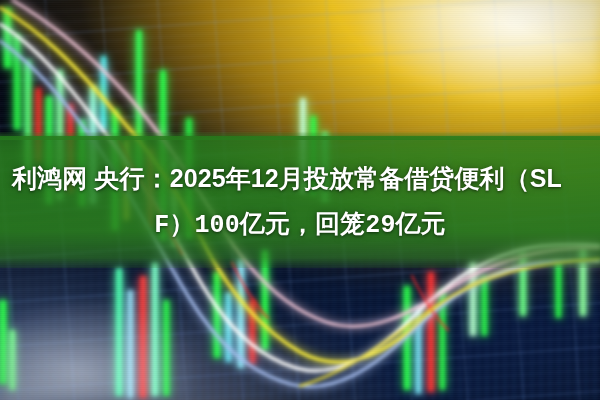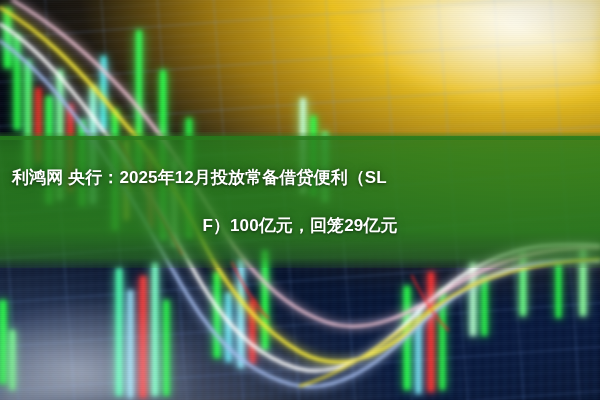--- a/index.html
+++ b/index.html
@@ -104,29 +104,29 @@
 
   
   .headline{
     position:absolute;left:0;right:0;top:136px;height:132px;
     display:flex;flex-direction:column;
     align-items:center;justify-content:center;
     gap:4px;
     color:#ffffff;
     font-family:"Liberation Sans","DejaVu Sans",sans-serif;
     font-weight:700;
-    font-size:17px;
+    font-size:25px;
     line-height:44px;
     letter-spacing:.1px;
     text-shadow:0 1px 3px rgba(0,0,0,.55), 0 0 10px rgba(0,0,0,.35);
     white-space:nowrap;
   }
   .headline .ln{display:block;}
   .headline .ln1{width:100%;text-align:left;padding-left:12px;box-sizing:border-box;}
-  .headline .ln2{text-align:right;}
+  .headline .ln2{text-align:right;font-family:Liberation Mono, monospace;}
 </style>
 </head>
 <body>
 
 <div id="banner">
 
   <div class="bg-stack">
 
     <div class="bg-base"></div>
     <div class="bg-grid"></div>

